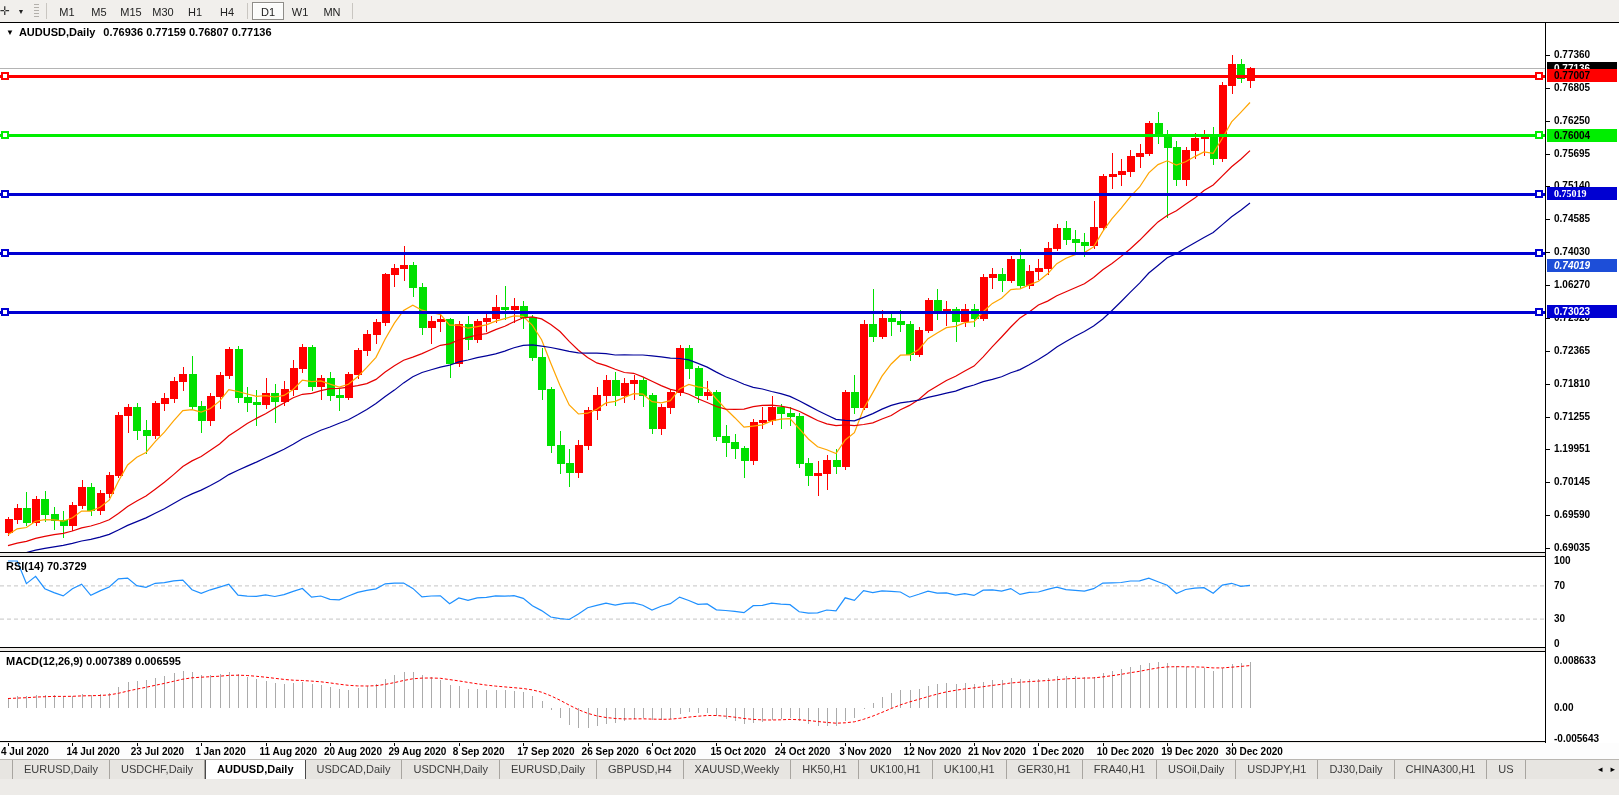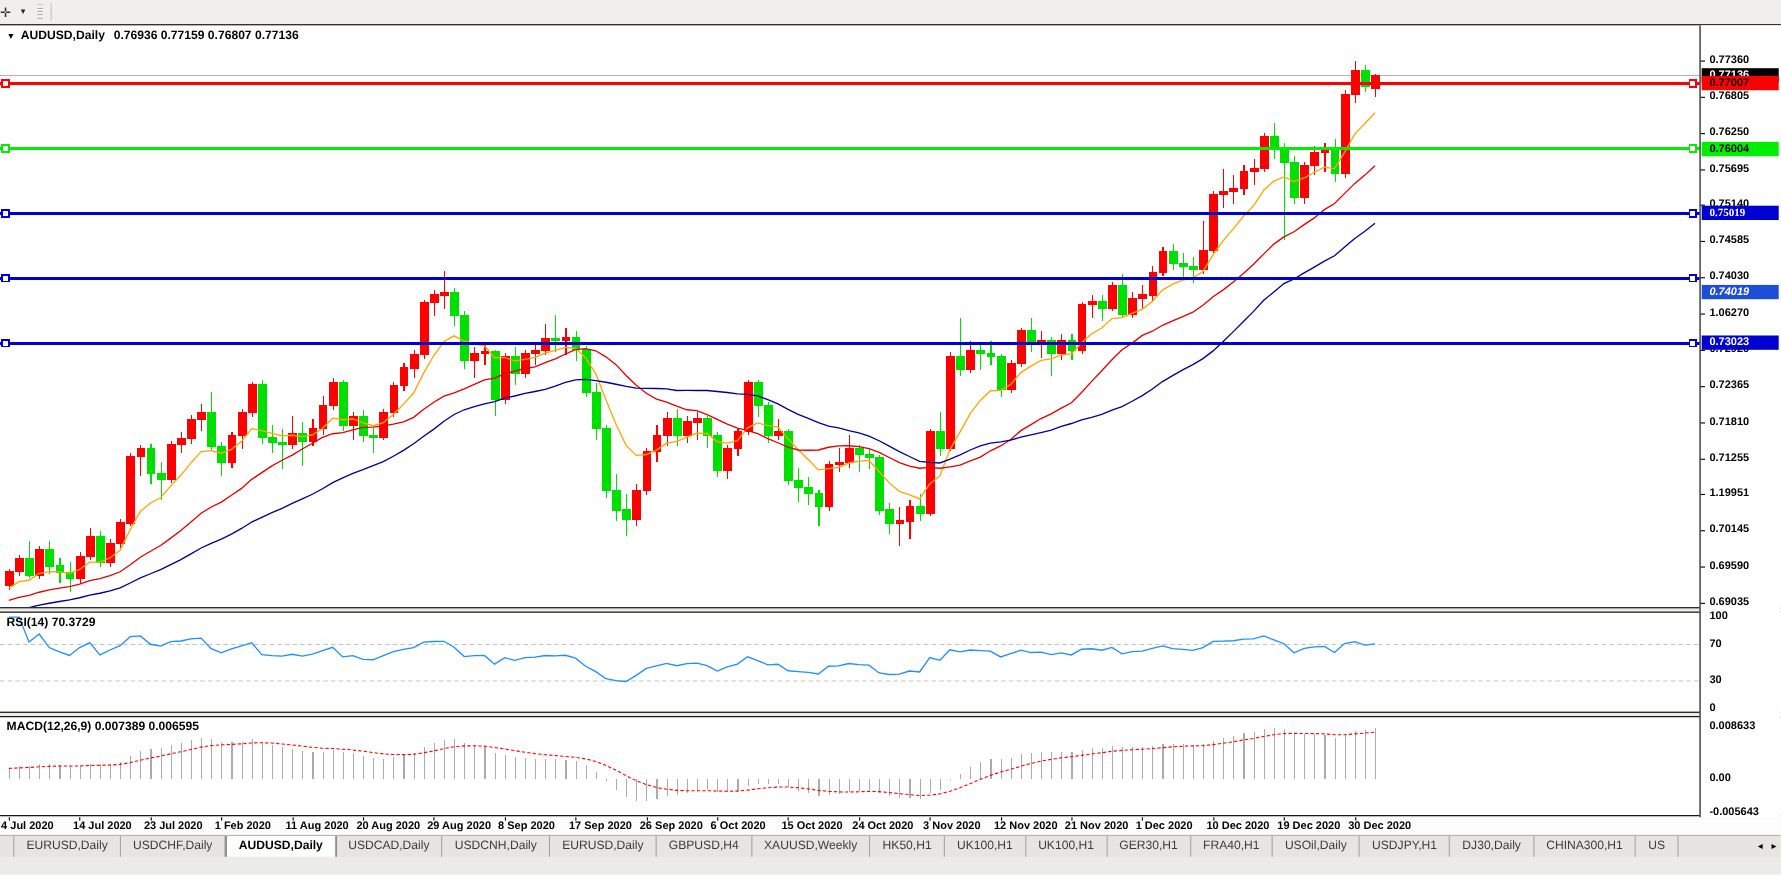--- a/index.html
+++ b/index.html
@@ -59,20 +59,33 @@
   #status-strip { position:absolute; top:779px; left:0; width:1619px; height:16px; background:#edebe8; }
 </style>
 </head>
 <body>
 
 <div id="toolbar">
   <div class="tool-icon">✛</div>
   <div class="caret">▼</div>
   <div class="grip"></div>
   <div class="vsep"></div>
+  <div id="tf-buttons" style="display:flex;align-items:center;">
+      <div class="tfbtn">M1</div>
+      <div class="tfbtn">M5</div>
+      <div class="tfbtn">M15</div>
+      <div class="tfbtn">M30</div>
+      <div class="tfbtn">H1</div>
+      <div class="tfbtn">H4</div>
+      <div class="vsep"></div>
+      <div class="tfbtn tf-active">D1</div>
+      <div class="tfbtn">W1</div>
+      <div class="tfbtn">MN</div>
+      <div class="vsep"></div>
+    </div>
 </div>
 
 <div id="chart-window">
   <div id="main-title" class="panel-label">
     <span class="tri">▼</span>
     <span>AUDUSD,Daily</span>
     <span class="ohlc">0.76936 0.77159 0.76807 0.77136</span>
   </div>
 
   <svg id="svg-main" style="top:0" width="1546" height="529">
@@ -579,21 +592,21 @@
 </div>
 
 <div id="date-axis">
     <div class="datetick" style="left: 8px;"></div>
     <div class="datelabel" style="left: 1px;">4 Jul 2020</div>
     <div class="datetick" style="left: 72.4px;"></div>
     <div class="datelabel" style="left: 66.4px;">14 Jul 2020</div>
     <div class="datetick" style="left: 136.8px;"></div>
     <div class="datelabel" style="left: 130.8px;">23 Jul 2020</div>
     <div class="datetick" style="left: 201.2px;"></div>
-    <div class="datelabel" style="left: 195.2px;">1 Feb 2020</div>
+    <div class="datelabel" style="left: 195.2px;">1 Jan 2020</div>
     <div class="datetick" style="left: 265.6px;"></div>
     <div class="datelabel" style="left: 259.6px;">11 Aug 2020</div>
     <div class="datetick" style="left: 330px;"></div>
     <div class="datelabel" style="left: 324px;">20 Aug 2020</div>
     <div class="datetick" style="left: 394.4px;"></div>
     <div class="datelabel" style="left: 388.4px;">29 Aug 2020</div>
     <div class="datetick" style="left: 458.8px;"></div>
     <div class="datelabel" style="left: 452.8px;">8 Sep 2020</div>
     <div class="datetick" style="left: 523.2px;"></div>
     <div class="datelabel" style="left: 517.2px;">17 Sep 2020</div>

